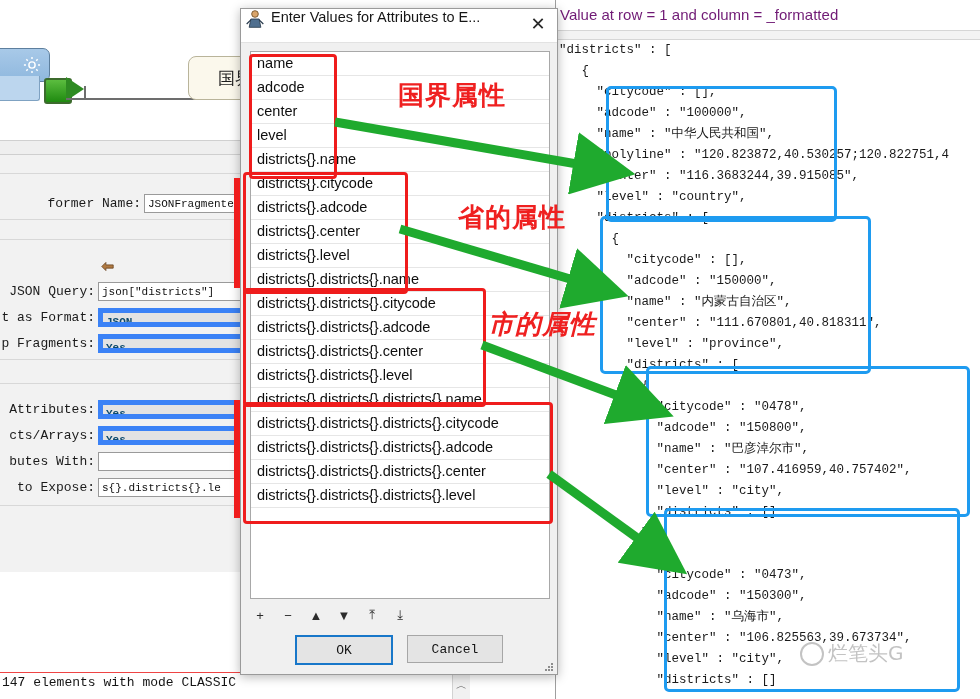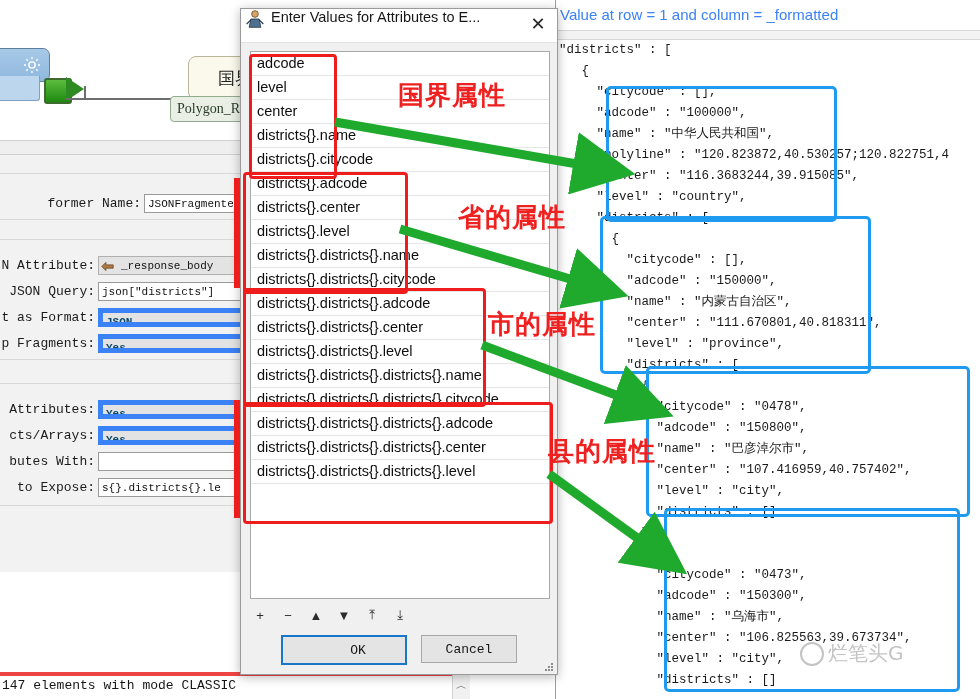--- a/index.html
+++ b/index.html
@@ -105,39 +105,39 @@
     display:inline-flex;align-items:center;justify-content:center;
     font-size:11px;color:#5a5a5a;
   }
   .vdiv { width:1px;height:17px;background:#bdbdbd; }
   .info-circ {
     width:17px;height:17px;border-radius:50%;background:#3d6e8f;color:#fff;
     display:inline-flex;align-items:center;justify-content:center;font-size:12px;font-style:italic;font-weight:bold;
   }
   .log-area {
     position:absolute; left:0; top:672px; width:470px; height:27px;
-    background:#ffffff; border-top:4px solid #ef4444;
+    background:#ffffff; border-top:1px solid #ef4444;
     font-family:"Liberation Mono", monospace; font-size:13px; color:#141414;
     padding-left:2px; padding-top:2px; box-sizing:border-box; overflow:hidden;
   }
   .log-scroll {
     position:absolute; left:452px; top:672px; width:17px; height:27px;
     background:#f1f1f1; border-left:1px solid #d3d3d3;
     display:flex;align-items:center;justify-content:center;color:#5a5a5a;font-size:11px;
   }
 
   
   .right-panel {
     position:absolute; left:555px; top:0; width:425px; height:699px;
     background:#ffffff; border-left:1px solid #9f9f9f;
   }
   .rp-header {
     position:absolute; left:0; top:0; width:425px; height:28px;
     background:#ffffff;
-    font-family:"Liberation Sans", sans-serif; font-size:15px; color:#3b82f6;
+    font-family:"Liberation Sans", sans-serif; font-size:15px; color:#701a75;
     display:flex; align-items:center; padding-left:4px; box-sizing:border-box;
   }
   .rp-sep { position:absolute; left:0; top:30px; width:425px; height:8px; background:#f3f3f3; border-top:1px solid #d6d6d6; border-bottom:1px solid #d6d6d6;}
   .json-view {
     position:absolute; left:0; top:40px; width:425px; height:659px;
     font-family:"Liberation Mono", monospace; font-size:12.5px; color:#1a1a1a;
     line-height:21px; white-space:pre; overflow:hidden; padding-left:3px; box-sizing:border-box;
   }
 
   
@@ -194,21 +194,21 @@
   .tb-btn { width:14px;height:14px; display:flex;align-items:center;justify-content:center; }
   .dlg-buttons {
     position:absolute; left:0; top:626px; width:316px; height:34px;
     display:flex; justify-content:center; gap:14px;
   }
   .btn {
     width:94px; height:26px; background:#e4e4e4; border:1px solid #a6a6a6;
     font-family:"Liberation Mono", monospace; font-size:13px; color:#141414;
     display:flex; align-items:center; justify-content:center;
   }
-  .btn.primary { border:2px solid #1877c9;padding-left:28px; }
+  .btn.primary { border:2px solid #1877c9; }
   .dlg-grip { position:absolute; right:3px; bottom:2px; width:10px;height:10px; }
 
   
   .watermark {
     position:absolute; left:800px; top:640px;
     font-family:"DejaVu Sans", sans-serif; font-size:20px; color:#b9b9b9;
     display:flex; align-items:center; gap:4px; opacity:.85;
   }
   .wm-circ { width:20px;height:20px;border:2px solid #b9b9b9;border-radius:50%; display:inline-block;}
 </style>
@@ -227,42 +227,35 @@
       </svg>
     </div>
     <div class="node-blue-body"></div>
     <div class="port-green"></div>
     <div class="port-arrow"></div>
     <div class="conn-stub"></div>
     <div class="conn-line"></div>
     <div class="node-cream">
       <span>国界</span>
     </div>
-    <div class="node-green2">
-      <span>Polygon_R</span>
-    </div>
   </div>
   <div class="canvas-sep"></div>
 
   <div class="param-panel">
 
     <div class="panel-divider" style="top:18px;"></div>
 
     <div class="param-row" style="top:38px;margin-left:46px;">
       <span class="param-label">former Name:</span>
       <div class="param-field">JSONFragmenter</div>
     </div>
 
     <div class="panel-divider" style="top:64px;"></div>
     <div class="panel-divider" style="top:84px;"></div>
 
-    <div class="param-row" style="top:100px;">
-      <span class="param-label">N Attribute:</span>
-      <div class="param-field attr">_response_body</div>
-    </div>
     <svg class="attr-icon" style="top:105px;" viewBox="0 0 16 16">
       <path d="M1 8 L6 3 L6 6 L15 6 L15 10 L6 10 L6 13 Z" fill="#b07a42" stroke="#6a4420" stroke-width="1"></path>
     </svg>
 
     <div class="param-row" style="top:126px;">
       <span class="param-label">JSON Query:</span>
       <div class="param-field">json["districts"]</div>
     </div>
 
     <div class="param-row" style="top:152px;">
@@ -322,23 +315,24 @@
       <svg class="dlg-icon" viewBox="0 0 24 24">
         <circle cx="12" cy="6" r="4" fill="#d9a46a" stroke="#6b4a22" stroke-width="1"></circle>
         <path d="M5 22 L7 12 L17 12 L19 22 Z" fill="#4f6f8f" stroke="#26384a" stroke-width="1"></path>
         <path d="M7 13 L2 18 M17 13 L22 18" stroke="#26384a" stroke-width="1.4" fill="none"></path>
       </svg>
       <span class="dlg-title-text">Enter Values for Attributes to E...</span>
       <div class="dlg-close">✕</div>
     </div>
 
     <div class="dlg-list" id="dlg-list">
+        <div class="dlg-item">name</div>
         <div class="dlg-item">adcode</div>
+        <div class="dlg-item">center</div>
         <div class="dlg-item">level</div>
-        <div class="dlg-item">center</div>
         <div class="dlg-item">districts{}.name</div>
         <div class="dlg-item">districts{}.citycode</div>
         <div class="dlg-item">districts{}.adcode</div>
         <div class="dlg-item">districts{}.center</div>
         <div class="dlg-item">districts{}.level</div>
         <div class="dlg-item">districts{}.districts{}.name</div>
         <div class="dlg-item">districts{}.districts{}.citycode</div>
         <div class="dlg-item">districts{}.districts{}.adcode</div>
         <div class="dlg-item">districts{}.districts{}.center</div>
         <div class="dlg-item">districts{}.districts{}.level</div>
@@ -378,22 +372,21 @@
   <div class="red-box" style="left:249px; top:54px;  width:82px;  height:119px;"></div>
   <div class="red-box" style="left:243px; top:172px; width:159px; height:116px;"></div>
   <div class="red-box" style="left:243px; top:288px; width:237px; height:113px;"></div>
   <div class="red-box" style="left:243px; top:402px; width:304px; height:116px;"></div>
 
   <div class="red-strip" style="left:234px; top:178px; height:110px;"></div>
   <div class="red-strip" style="left:234px; top:400px; height:118px;"></div>
 
   <div class="red-label" style="left:398px; top:78px;">国界属性</div>
   <div class="red-label" style="left:458px; top:200px;">省的属性</div>
-  <div class="red-label" style="left:488px; top:307px;">市的属性</div>
-  <div class="red-label" style="left:548px; top:434px;">县的属性</div>
+  <div class="red-label" style="left:488px; top:307px;font-style:italic;">市的属性</div>
 
   <svg class="arrows-svg">
     <defs>
       <marker id="ghead" markerWidth="7" markerHeight="7" refX="3" refY="3.5" orient="auto">
         <path d="M0,0 L7,3.5 L0,7 z" fill="#1faa2e"></path>
       </marker>
     </defs>
     <path d="M335,122 L600,168" stroke="#1faa2e" stroke-width="9" fill="none" marker-end="url(#ghead)"></path>
     <path d="M400,229 L594,286" stroke="#1faa2e" stroke-width="9" fill="none" marker-end="url(#ghead)"></path>
     <path d="M482,345 L640,404" stroke="#1faa2e" stroke-width="9" fill="none" marker-end="url(#ghead)"></path>

